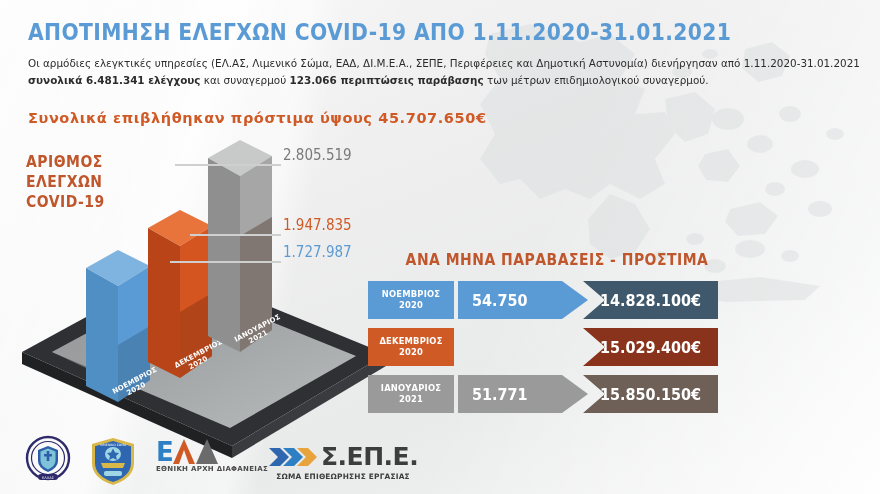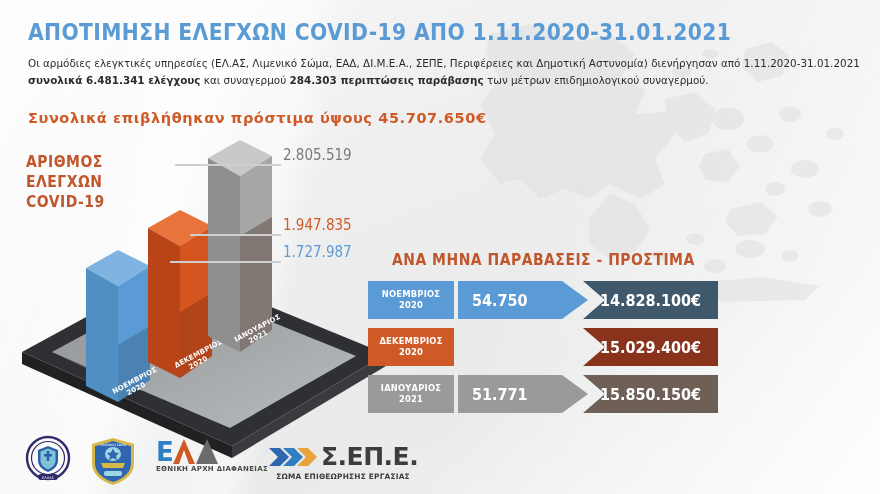--- a/index.html
+++ b/index.html
@@ -72,21 +72,21 @@
   #v-jan{left:283px;top:146px;font-size:15px;color:#7a7a7a;}
   #v-dec{left:283px;top:216px;font-size:15px;color:#cf5a26;}
   #v-nov{left:283px;top:243px;font-size:15px;color:#5b9bd5;}
   .leader{position:absolute;height:2px;background:#cfcfcf;}
   #l-jan{left:175px;top:164px;width:106px;}
   #l-dec{left:190px;top:234px;width:91px;}
   #l-nov{left:170px;top:261px;width:111px;}
 
   
   #tblHead{
-    position:absolute;left:392px;top:251px;width:330px;
+    position:absolute;left:392px;top:251px;width:330px;text-align:center;
     font-size:15.5px;font-weight:bold;color:#c0562c;letter-spacing:.5px;
     font-family:"DejaVu Sans Condensed","DejaVu Sans","Liberation Sans",sans-serif;
   }
   #table{position:absolute;left:368px;top:281px;width:350px;}
   .row{position:relative;height:38px;margin-bottom:9px;}
   .cell-month{
     position:absolute;left:0;top:0;width:86px;height:38px;
     display:flex;flex-direction:column;align-items:center;justify-content:center;
     color:#fff;font-size:8.4px;font-weight:bold;line-height:11px;letter-spacing:.2px;
   }
@@ -152,21 +152,21 @@
       </g>
     </svg>
   </div>
 
   <div class="sheen a"></div>
   <div class="sheen b"></div>
 
   <div id="title">ΑΠΟΤΙΜΗΣΗ ΕΛΕΓΧΩΝ COVID-19  ΑΠΟ 1.11.2020-31.01.2021</div>
 
   <div id="para">
-    <span>Οι αρμόδιες ελεγκτικές υπηρεσίες (ΕΛ.ΑΣ, Λιμενικό Σώμα, ΕΑΔ, ΔΙ.Μ.Ε.Α., ΣΕΠΕ, Περιφέρειες και Δημοτική Αστυνομία) διενήργησαν από 1.11.2020-31.01.2021 </span><b>συνολικά 6.481.341 ελέγχους</b><span> και συναγερμού </span><b>284.303 περιπτώσεις παράβασης</b><span> των μέτρων επιδημιολογικού συναγερμού.</span>
+    <span>Οι αρμόδιες ελεγκτικές υπηρεσίες (ΕΛ.ΑΣ, Λιμενικό Σώμα, ΕΑΔ, ΔΙ.Μ.Ε.Α., ΣΕΠΕ, Περιφέρειες και Δημοτική Αστυνομία) διενήργησαν από 1.11.2020-31.01.2021 </span><b>συνολικά 6.481.341 ελέγχους</b><span> και συναγερμού </span><b>123.066 περιπτώσεις παράβασης</b><span> των μέτρων επιδημιολογικού συναγερμού.</span>
   </div>
 
   <div id="fines">Συνολικά  επιβλήθηκαν  πρόστιμα  ύψους   45.707.650€</div>
 
   <div id="chartHead">
     <div>ΑΡΙΘΜΟΣ</div>
     <div>ΕΛΕΓΧΩΝ</div>
     <div>COVID-19</div>
   </div>
 

